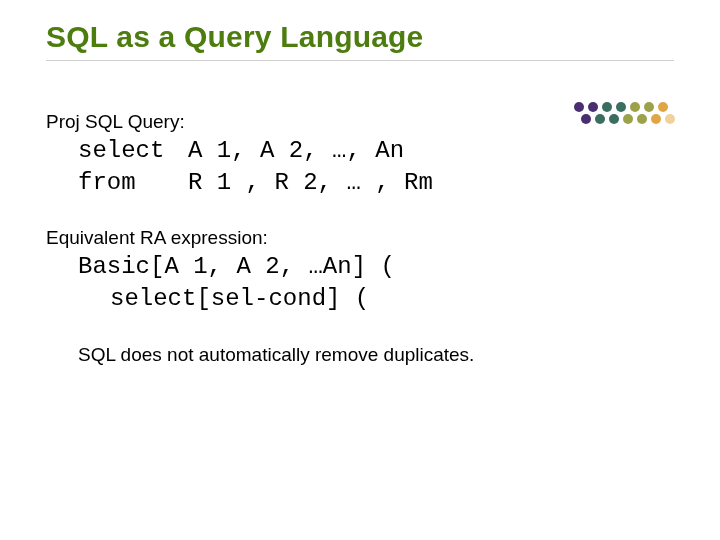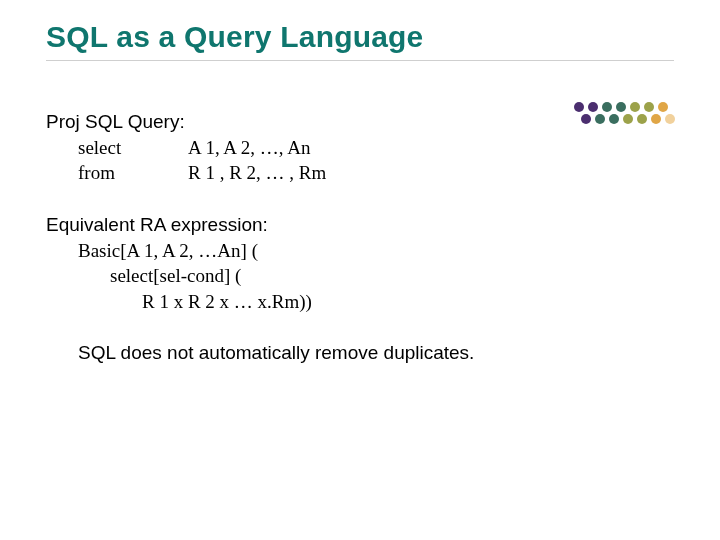--- a/index.html
+++ b/index.html
@@ -13,21 +13,21 @@
     position: relative;
     overflow: hidden;
   }
   .slide {
     padding: 20px 46px 0 46px;
     box-sizing: border-box;
   }
   .title {
     font-size: 30px;
     font-weight: bold;
-    color: #0f766e;
+    color: #4d7c0f;
     margin: 0 0 6px 0;
     letter-spacing: 0.2px;
   }
   .title-underline {
     height: 1px;
     background: #cfcfcf;
     margin-bottom: 48px;
     width: 100%;
   }
   .body {
@@ -37,22 +37,22 @@
   .section {
     margin-bottom: 26px;
   }
   .lead {
     margin: 0;
   }
   .indent1 { padding-left: 32px; }
   .indent2 { padding-left: 64px; }
   .indent3 { padding-left: 96px; }
   .mono {
-    font-family: Liberation Serif, serif;
-    font-size: 19px;
+    font-family: Liberation Mono, monospace;
+    font-size: 24px;
   }
   .kw {
     display: inline-block;
     width: 110px;
   }
   .dots {
     position: absolute;
     top: 98px;
     right: 42px;
     width: 110px;
@@ -86,21 +86,20 @@
       </div>
       <div class="indent1 mono">
         <span class="kw">from</span><span>R 1 , R 2, … , Rm</span>
       </div>
     </div>
 
     <div class="section">
       <div class="lead">Equivalent RA expression:</div>
       <div class="indent1 mono">Basic[A 1, A 2, …An] (</div>
       <div class="indent2 mono">select[sel-cond] (</div>
-      <div class="indent3 mono">R 1 x R 2 x … x.Rm))</div>
     </div>
 
     <div class="section">
       <div class="indent1">SQL does not automatically remove duplicates.</div>
     </div>
 
   </div>
 </div>
 
 <div class="dots">

